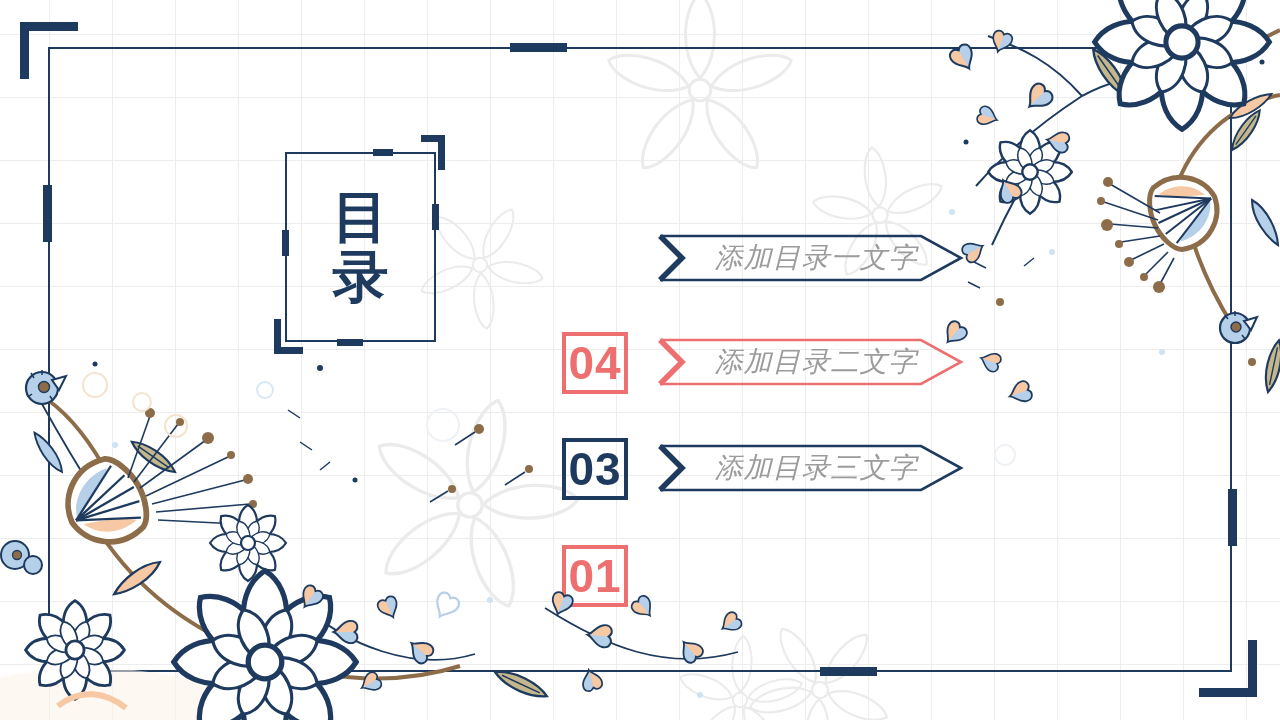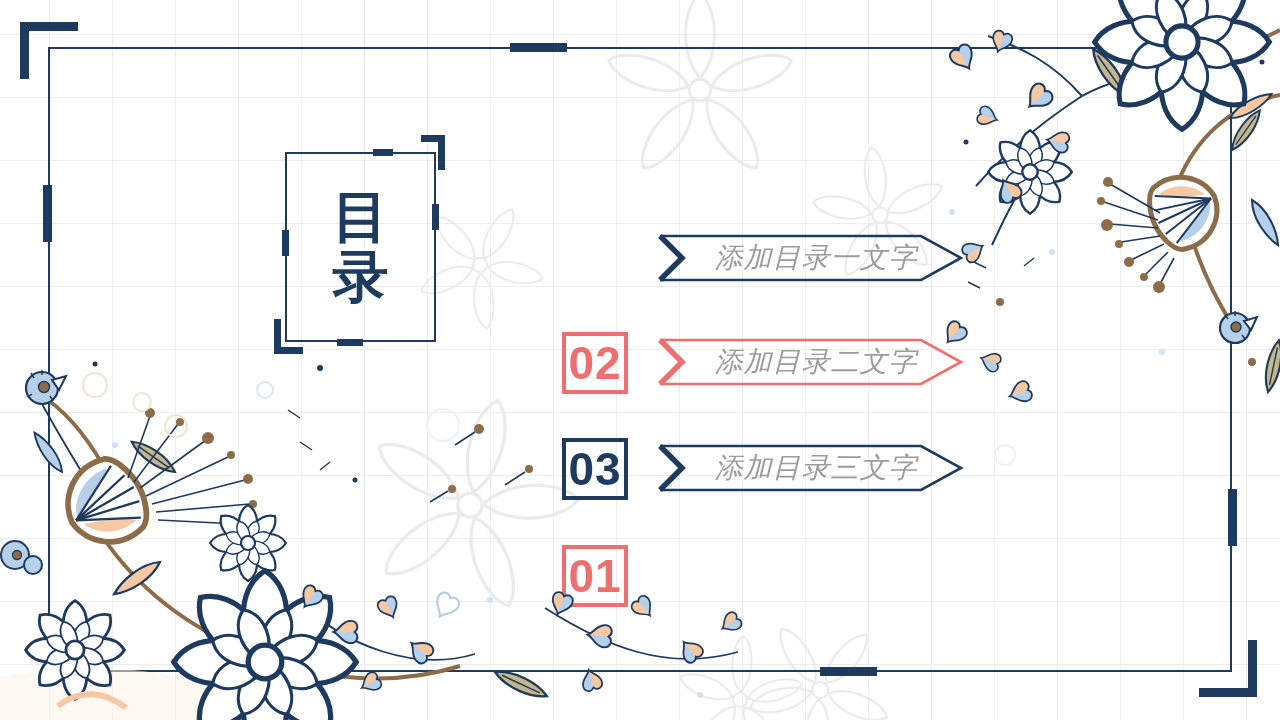--- a/index.html
+++ b/index.html
@@ -131,21 +131,21 @@
   <div class="toc-row navy" style="top:228px">
     <div class="banner">
       <svg width="314" height="52" viewBox="0 0 314 52" fill="none">
         <path d="M5,4 H266 L306,26 L266,48 H5" stroke-width="2.6"></path>
         <path d="M5,4 L27,26 L5,48" stroke-width="5.5"></path>
       </svg>
       <span class="banner-label">添加目录一文字</span>
     </div>
   </div>
   <div class="toc-row coral" style="top:332px">
-    <div class="num-box">02</div>
+    <div class="num-box">04</div>
     <div class="banner">
       <svg width="314" height="52" viewBox="0 0 314 52" fill="none">
         <path d="M5,4 H266 L306,26 L266,48 H5" stroke-width="2.6"></path>
         <path d="M5,4 L27,26 L5,48" stroke-width="5.5"></path>
       </svg>
       <span class="banner-label">添加目录二文字</span>
     </div>
   </div>
   <div class="toc-row navy" style="top:438px">
     <div class="num-box">03</div>

